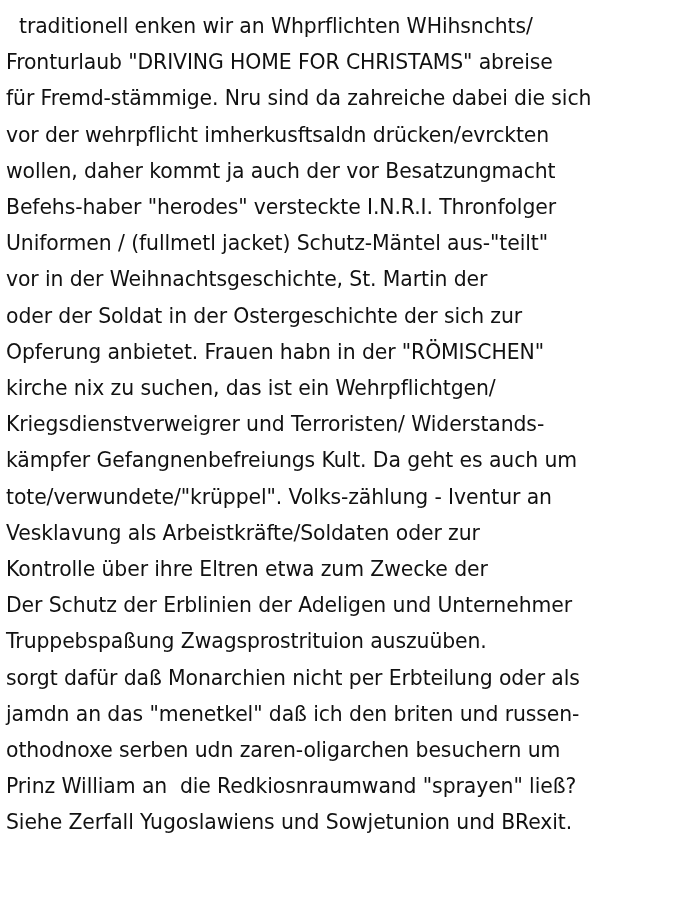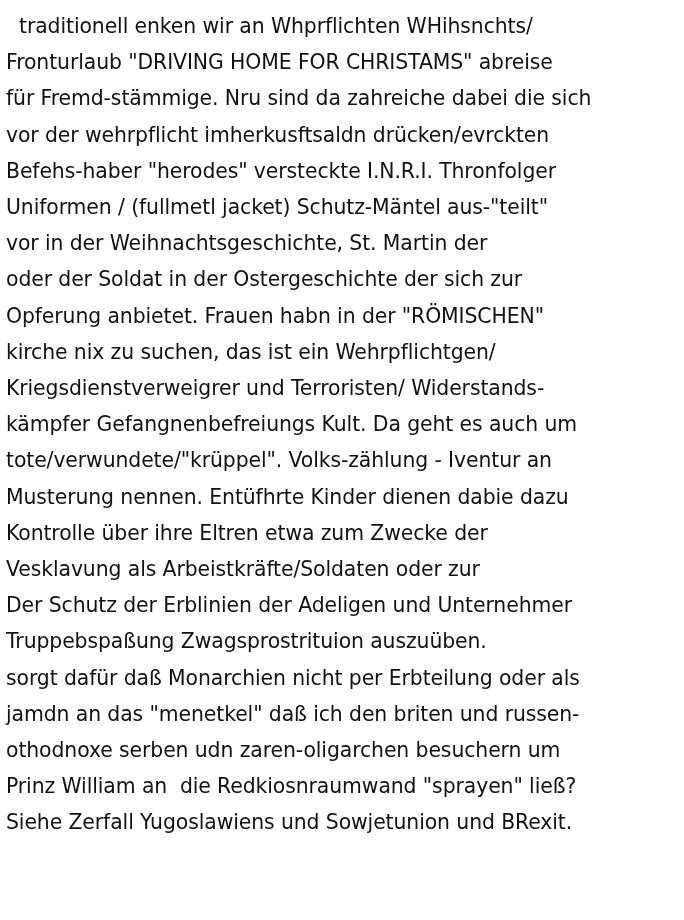--- a/index.html
+++ b/index.html
@@ -32,32 +32,32 @@
   }
 </style>
 </head>
 <body>
 
 <div id="document-body">
     <div class="text-line indent">traditionell enken wir an Whprflichten WHihsnchts/</div>
     <div class="text-line">Fronturlaub "DRIVING HOME FOR CHRISTAMS" abreise</div>
     <div class="text-line">für Fremd-stämmige. Nru sind da zahreiche dabei die sich</div>
     <div class="text-line">vor der wehrpflicht imherkusftsaldn drücken/evrckten</div>
+    <div class="text-line">wollen, daher kommt ja auch der vor Besatzungmacht</div>
     <div class="text-line">Befehs-haber "herodes" versteckte I.N.R.I. Thronfolger</div>
     <div class="text-line">Uniformen / (fullmetl jacket) Schutz-Mäntel aus-"teilt"</div>
     <div class="text-line">vor in der Weihnachtsgeschichte, St. Martin der</div>
     <div class="text-line">oder der Soldat in der Ostergeschichte der sich zur</div>
     <div class="text-line">Opferung anbietet. Frauen habn in der "RÖMISCHEN"</div>
     <div class="text-line">kirche nix zu suchen, das ist ein Wehrpflichtgen/</div>
     <div class="text-line">Kriegsdienstverweigrer und Terroristen/ Widerstands-</div>
     <div class="text-line">kämpfer Gefangnenbefreiungs Kult. Da geht es auch um</div>
     <div class="text-line">tote/verwundete/"krüppel". Volks-zählung - Iventur an</div>
-    <div class="text-line">Musterung nennen. Entüfhrte Kinder dienen dabie dazu</div>
+    <div class="text-line">Vesklavung als Arbeistkräfte/Soldaten oder zur</div>
     <div class="text-line">Kontrolle über ihre Eltren etwa zum Zwecke der</div>
-    <div class="text-line">Vesklavung als Arbeistkräfte/Soldaten oder zur</div>
     <div class="text-line">Der Schutz der Erblinien der Adeligen und Unternehmer</div>
     <div class="text-line">Truppebspaßung Zwagsprostrituion auszuüben.</div>
     <div class="text-line">sorgt dafür daß Monarchien nicht per Erbteilung oder als</div>
     <div class="text-line">jamdn an das "menetkel" daß ich den briten und russen-</div>
     <div class="text-line">othodnoxe serben udn zaren-oligarchen besuchern um</div>
     <div class="text-line">Prinz William an  die Redkiosnraumwand "sprayen" ließ?</div>
     <div class="text-line">Siehe Zerfall Yugoslawiens und Sowjetunion und BRexit.</div>
   </div>
 
 </body></html>

